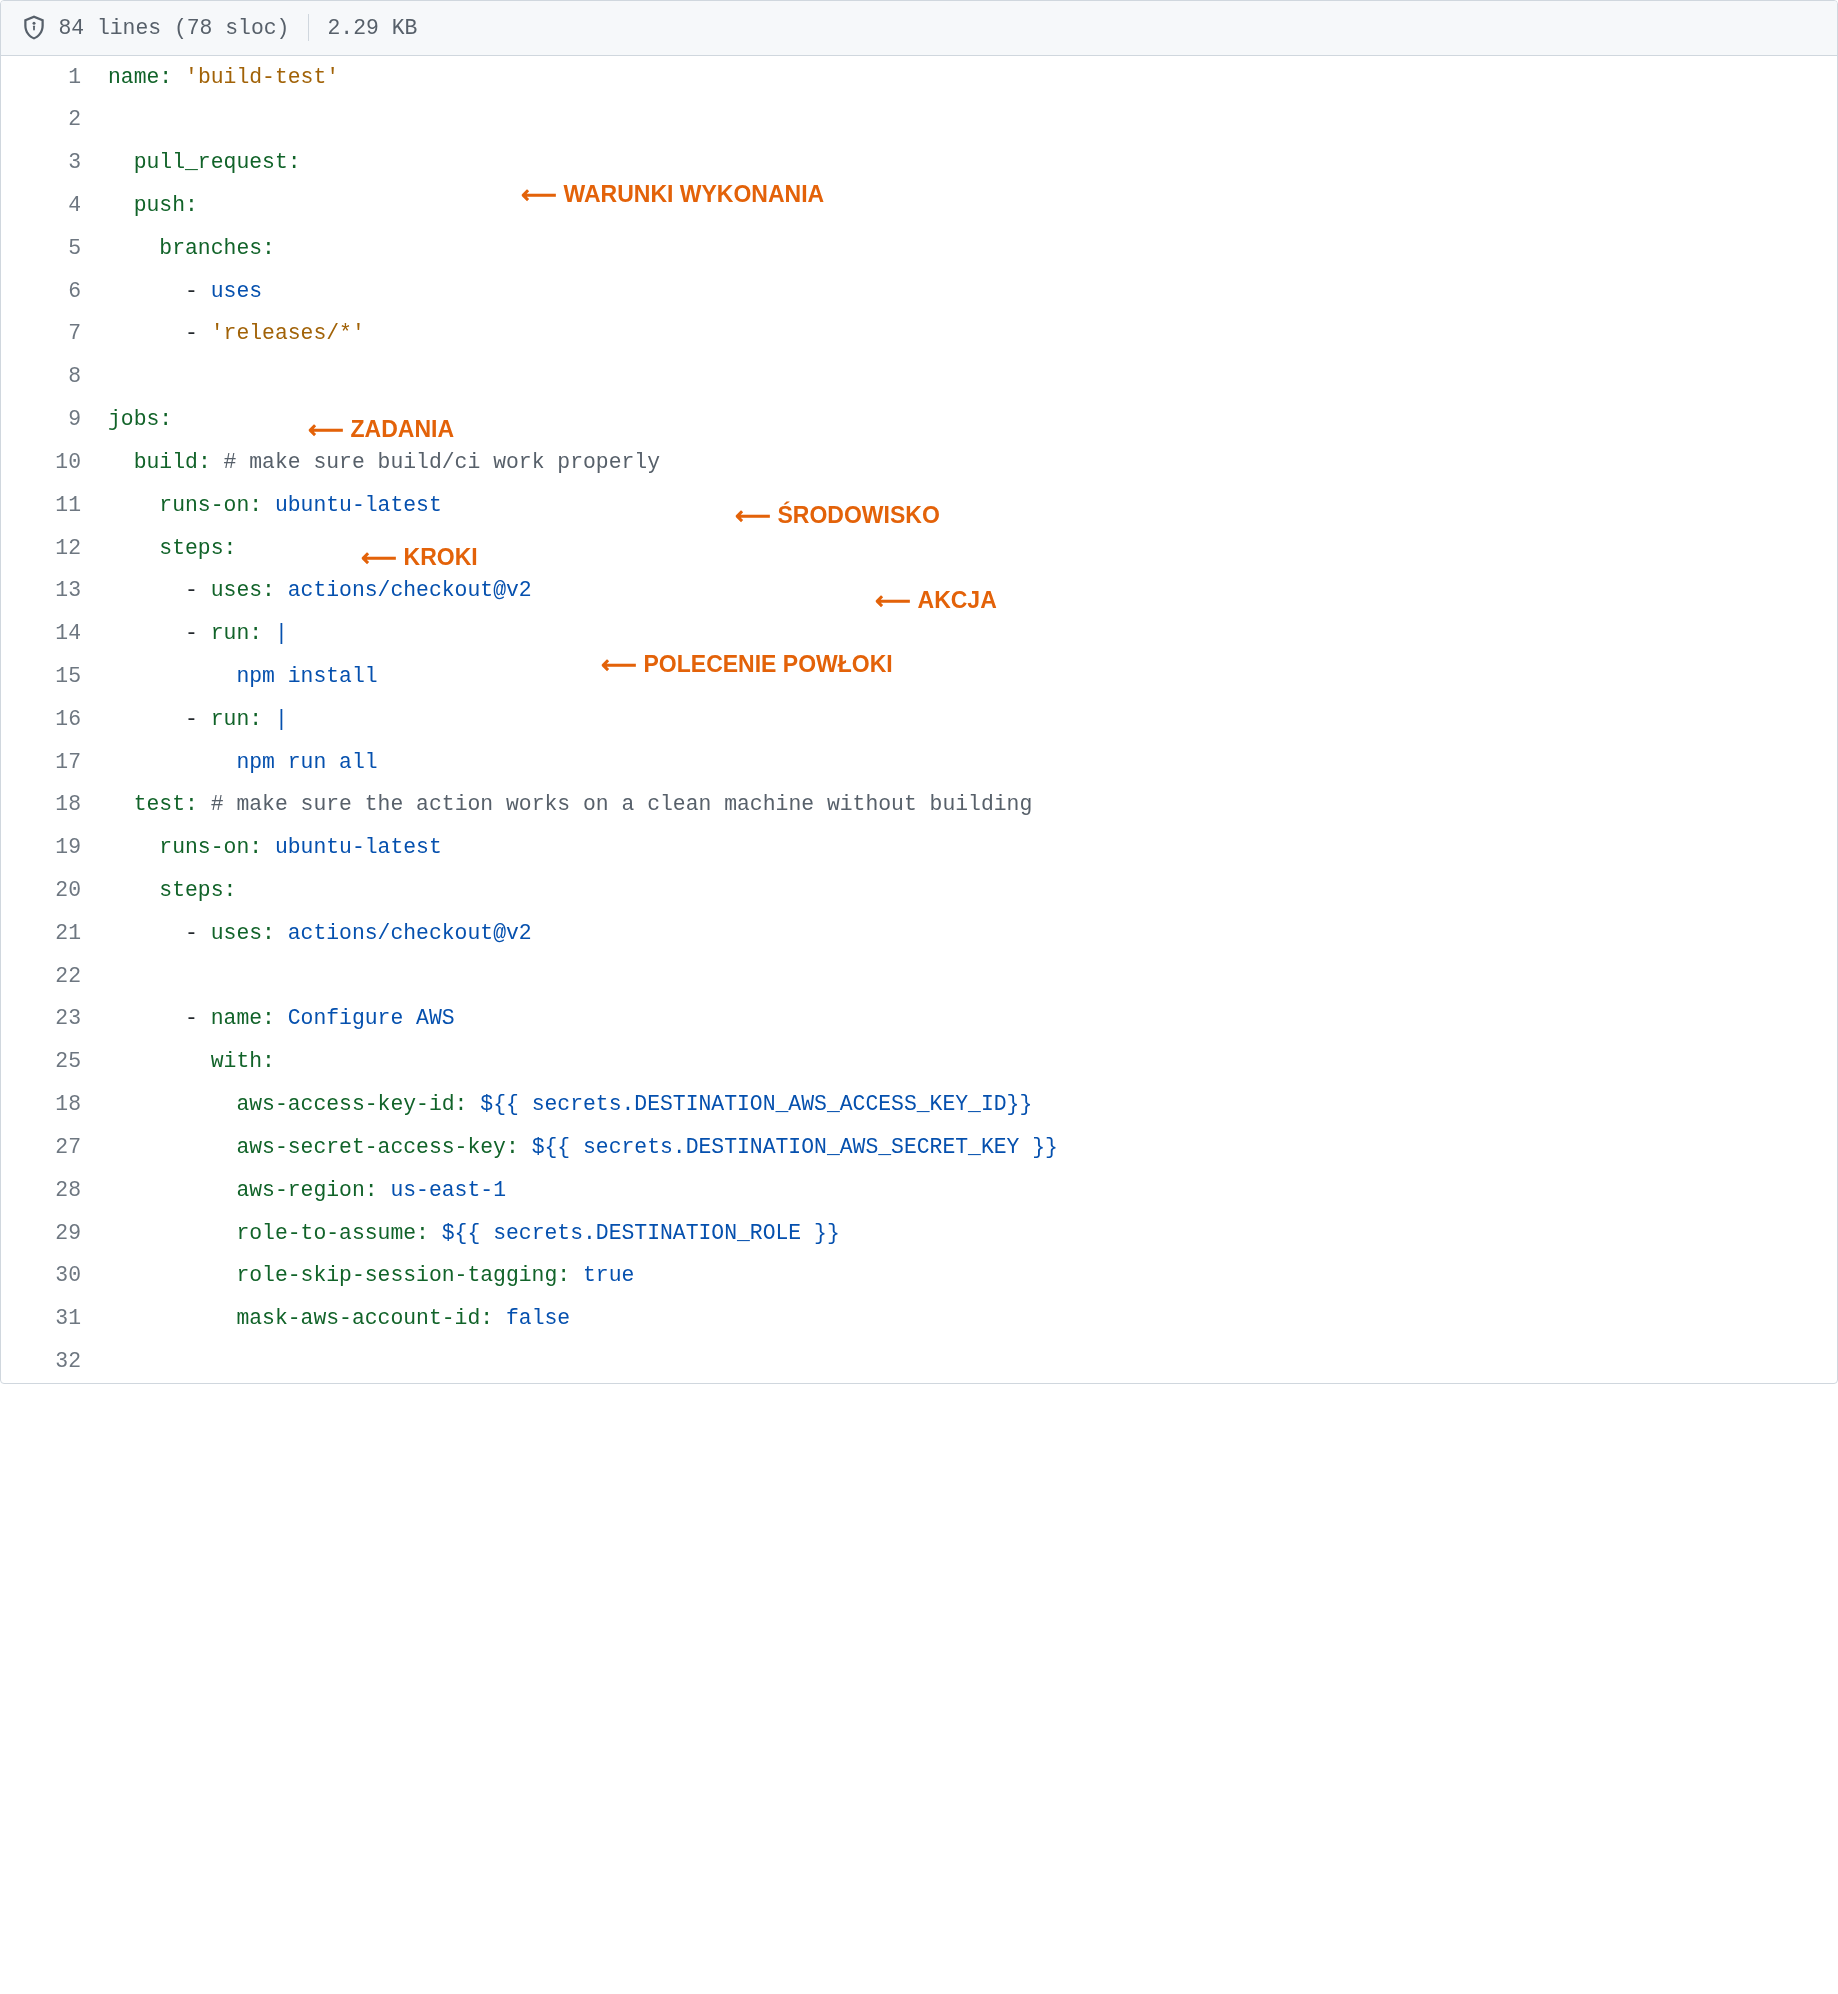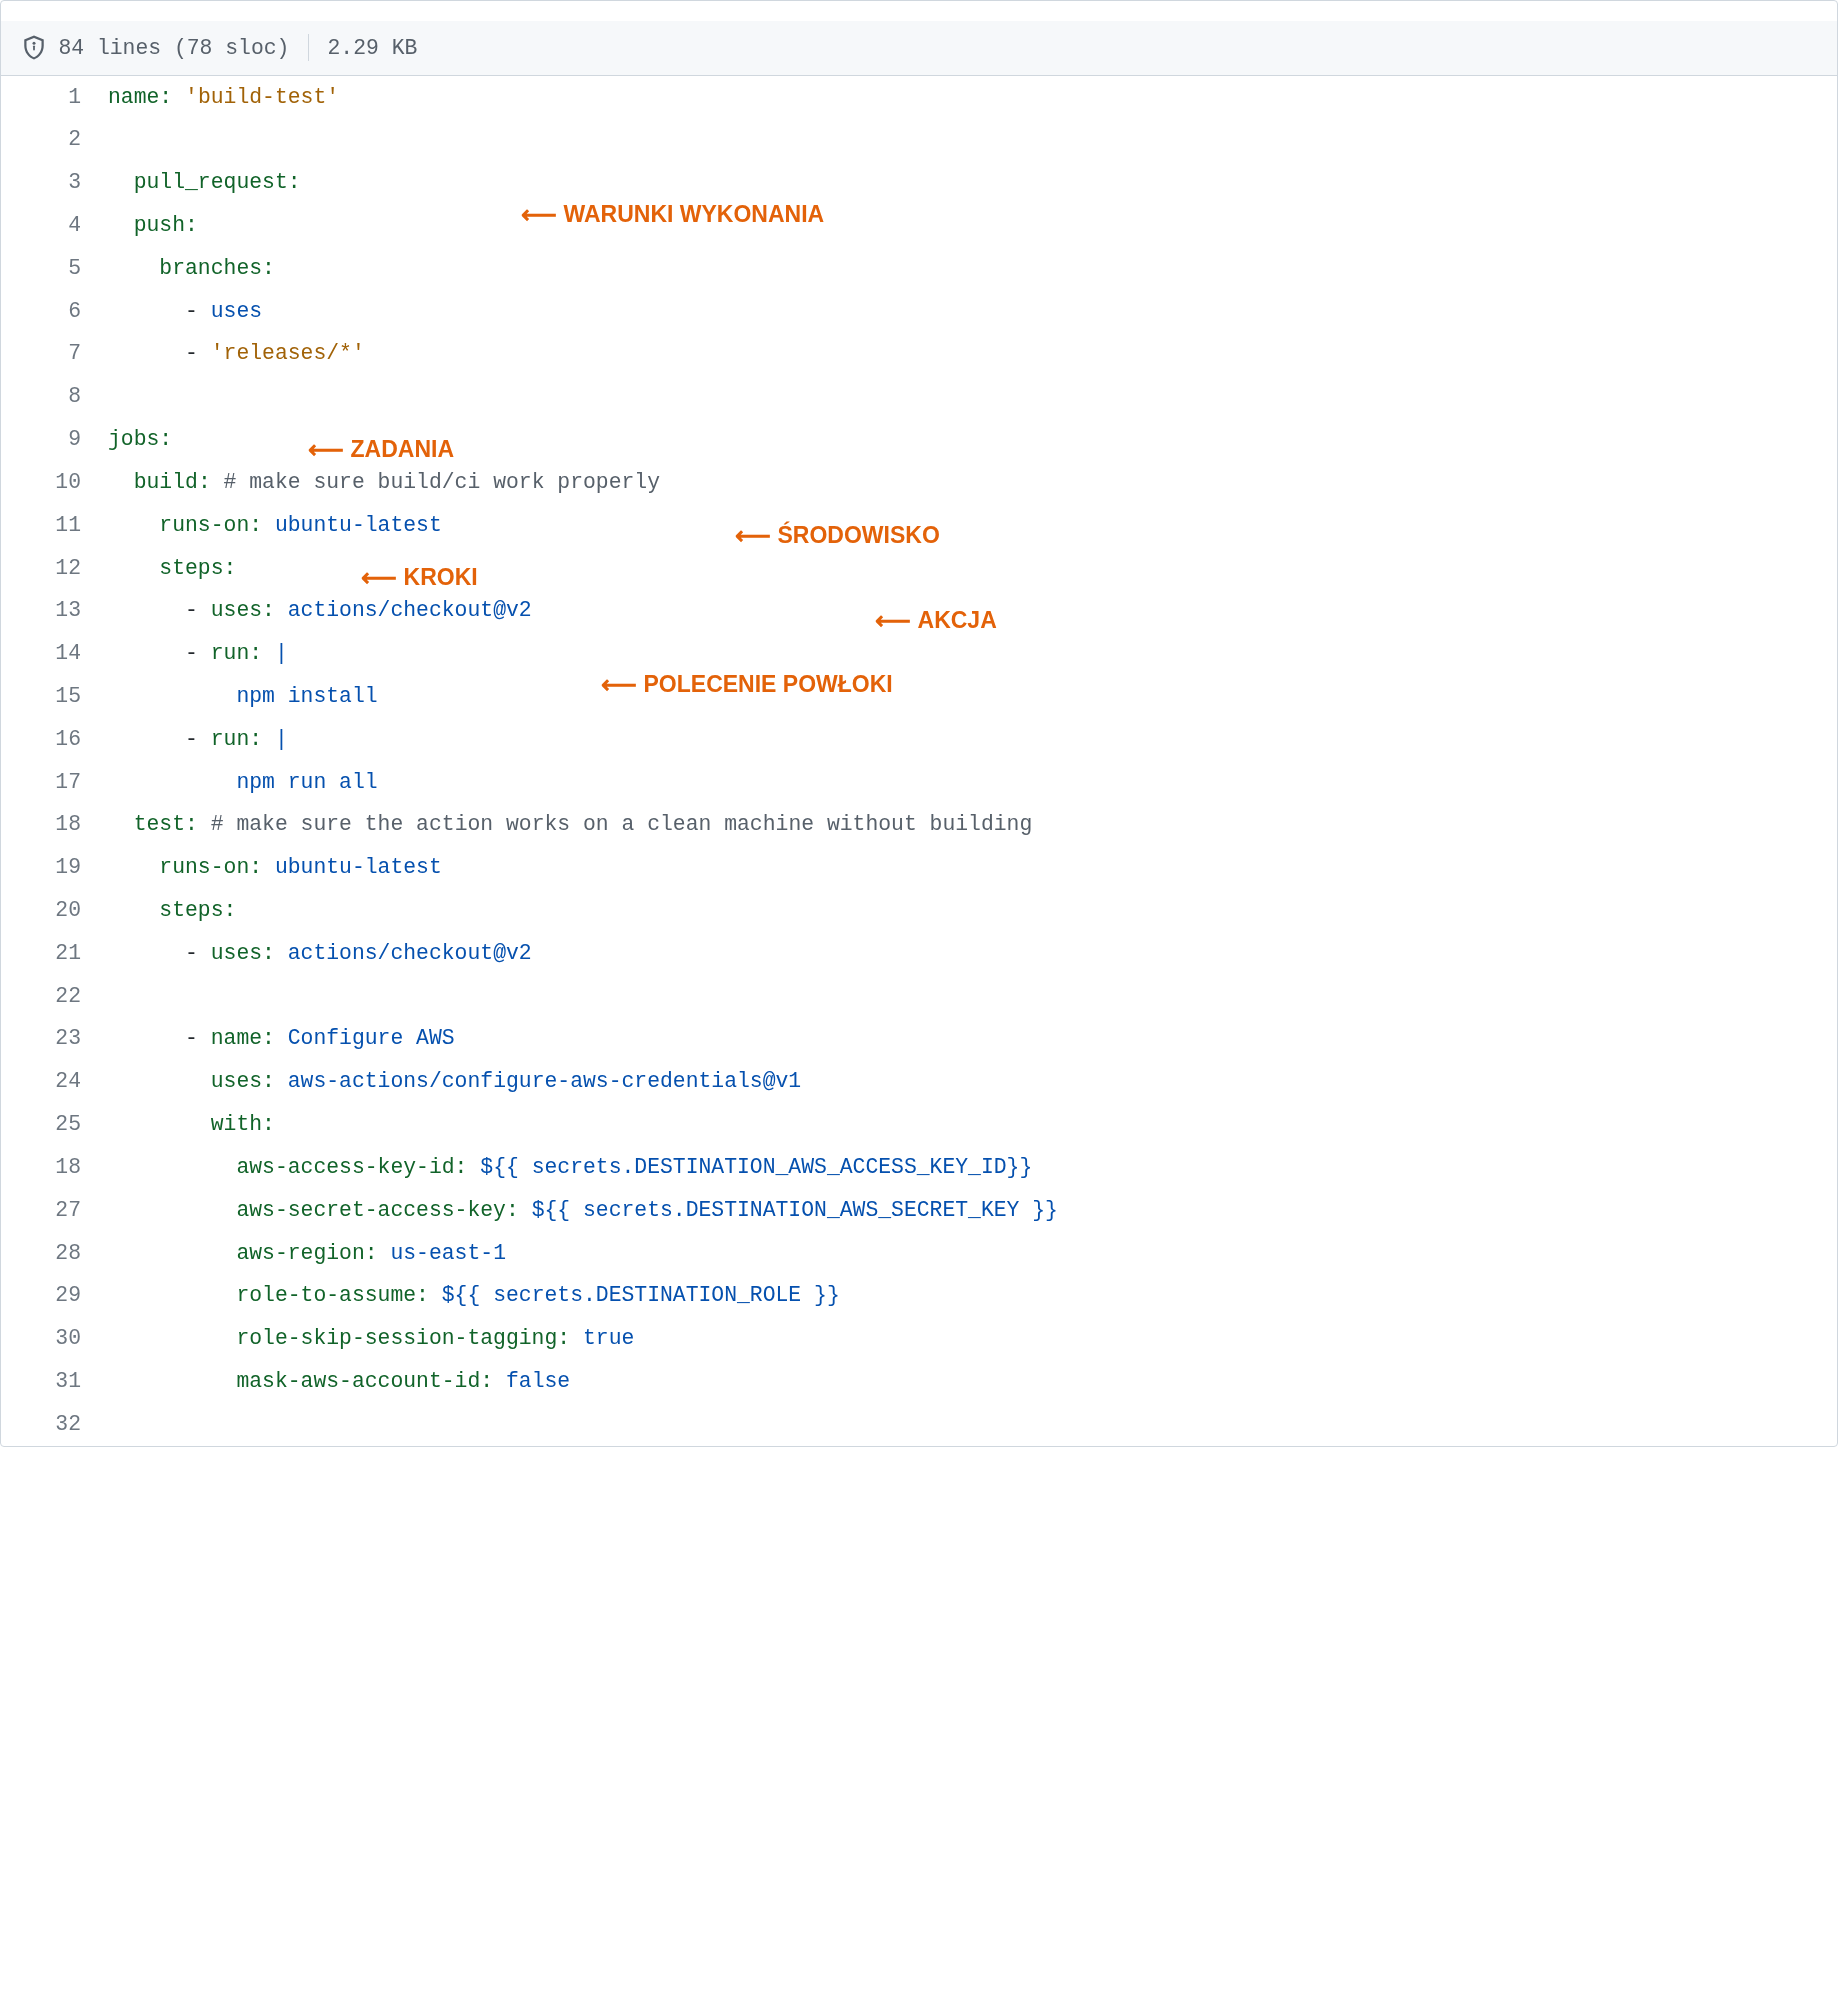--- a/index.html
+++ b/index.html
@@ -1,17 +1,17 @@
 <!DOCTYPE html>
 <html style="font-size:10.7px"><head>
 <meta charset="utf-8">
 <style>
   html,body{margin:0;padding:0;background:#fff;font-family:-apple-system,BlinkMacSystemFont,"Segoe UI",Helvetica,Arial,sans-serif;color:#24292e;}
   .container{border:0.7px solid #d0d7de;border-radius:4px;overflow:hidden;}
-  .topbar{display:flex;align-items:center;padding:13.3px 21.4px;background:#f6f8fa;border-bottom:0.7px solid #d0d7de;margin-top:20px;}
+  .topbar{display:flex;align-items:center;padding:13.3px 21.4px;background:#f6f8fa;border-bottom:0.7px solid #d0d7de;}
   .shield{display:inline-flex;align-items:center;justify-content:center;margin-right:12px;}
   .topbar .meta{font-family:ui-monospace,SFMono-Regular,"SF Mono",Menlo,Consolas,"Liberation Mono",monospace;font-size:21.4px;color:#57606a;}
   .divider{display:inline-block;width:0.7px;height:27px;background:#d0d7de;margin:0 18.7px;vertical-align:middle;}
   .code{font-family:ui-monospace,SFMono-Regular,"SF Mono",Menlo,Consolas,"Liberation Mono",monospace;font-size:21.4px;line-height:2.0;position:relative;}
   .line{display:flex;align-items:baseline;}
   .ln{width:80px;text-align:right;padding-right:27px;color:#6e7781;user-select:none;flex-shrink:0;}
   .lc{white-space:pre;position:relative;}
   .pl-ent{color:#116329;}   
   .pl-s{color:#a16207;}     
   .pl-c{color:#57606a;}     
@@ -121,24 +121,20 @@
       </div>
       <div class="line">
         <div class="ln">22</div>
         <div class="lc">&nbsp;</div>
       </div>
       <div class="line">
         <div class="ln">23</div>
         <div class="lc"><span>      - </span><span class="pl-ent">name</span><span class="pl-ent">:</span><span> </span><span class="pl-c1">Configure AWS</span></div>
       </div>
       <div class="line">
-        <div class="ln">24</div>
-        <div class="lc"><span>        </span><span class="pl-ent">uses</span><span class="pl-ent">:</span><span> </span><span class="pl-c1">aws-actions/configure-aws-credentials@v1</span></div>
-      </div>
-      <div class="line">
         <div class="ln">25</div>
         <div class="lc"><span>        </span><span class="pl-ent">with</span><span class="pl-ent">:</span></div>
       </div>
       <div class="line">
         <div class="ln">18</div>
         <div class="lc"><span>          </span><span class="pl-ent">aws-access-key-id</span><span class="pl-ent">:</span><span> </span><span class="pl-c1">${{ secrets.DESTINATION_AWS_ACCESS_KEY_ID}}</span></div>
       </div>
       <div class="line">
         <div class="ln">27</div>
         <div class="lc"><span>          </span><span class="pl-ent">aws-secret-access-key</span><span class="pl-ent">:</span><span> </span><span class="pl-c1">${{ secrets.DESTINATION_AWS_SECRET_KEY }}</span></div>

